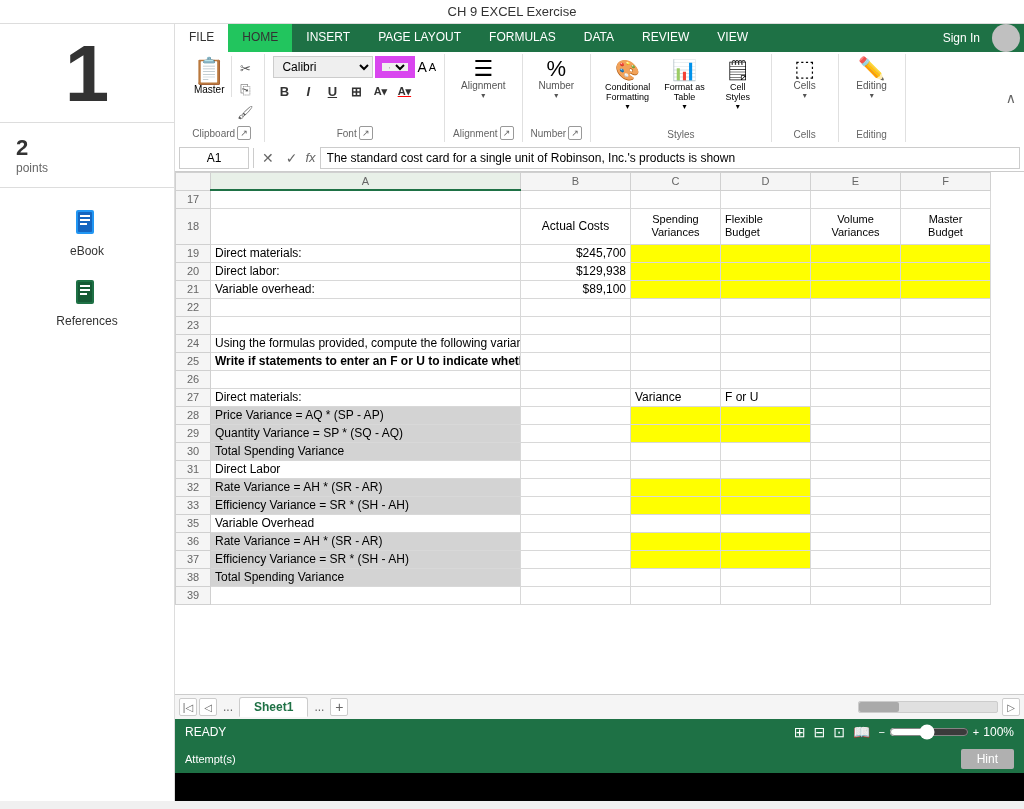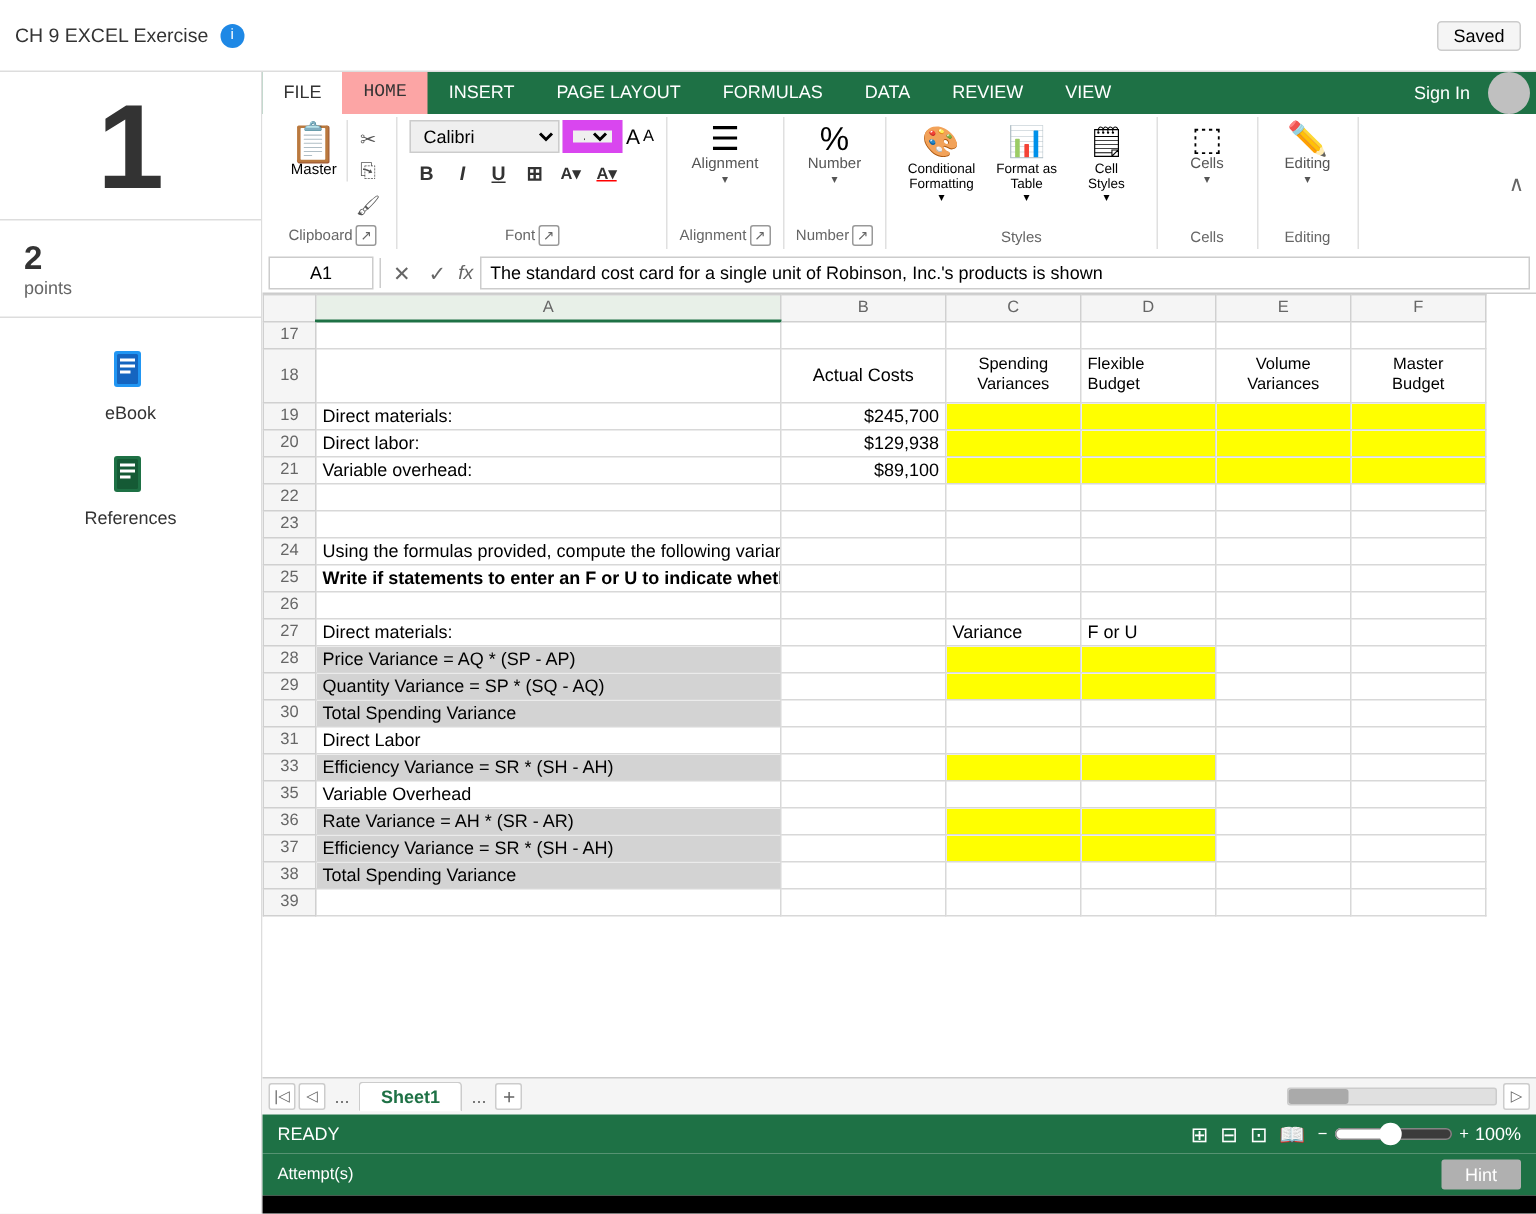--- a/index.html
+++ b/index.html
@@ -1,19 +1,19 @@
 <!DOCTYPE html>
 <html><head>
   <meta charset="utf-8">
   <style>
     * { box-sizing: border-box; margin: 0; padding: 0; }
     body { font-family: 'Segoe UI', Arial, sans-serif; font-size: 12px; background: #f0f0f0; width: 1024px; height: 809px; overflow: hidden; }
 
     
-    .top-bar { background: #fff; padding: 4px 10px; display: flex; align-items: center; gap: 8px; border-bottom: 1px solid #ddd; height: 48px; }
+    .top-bar { background: #fff; padding: 4px 10px; display: flex; align-items: center; gap: 8px; border-bottom: 1px solid #ddd; height: 24px; flex-direction: column; }
     .info-icon { width: 16px; height: 16px; background: #1e88e5; border-radius: 50%; color: #fff; font-size: 10px; display: flex; align-items: center; justify-content: center; cursor: pointer; }
     .saved-btn { margin-left: auto; background: #f5f5f5; border: 1px solid #ccc; border-radius: 3px; padding: 2px 10px; font-size: 12px; cursor: pointer; }
 
     
     .main-layout { display: flex; height: calc(809px - 32px); }
     .sidebar { width: 175px; background: #fff; border-right: 1px solid #ddd; display: flex; flex-direction: column; align-items: center; padding: 10px 0; }
     .sidebar-btn { display: flex; flex-direction: column; align-items: center; gap: 4px; padding: 8px 16px; cursor: pointer; border-radius: 4px; width: 140px; }
     .sidebar-icon { width: 36px; height: 36px; display: flex; align-items: center; justify-content: center; }
 
     
@@ -125,21 +125,21 @@
           </svg>
       </div>
       <div style="font-size:12px;color:#333;">References</div>
     </div>
   </div>
 
   <div class="excel-area">
 
     <div class="ribbon-tabs">
       <div class="ribbon-tab active">FILE</div>
-      <div class="ribbon-tab active" style="background:#fca5a5;color:#333;font-family:Liberation Mono, monospace;">HOME</div>
+      <div class="ribbon-tab active" style="background:#22c55e;color:#333;">HOME</div>
       <div class="ribbon-tab">INSERT</div>
       <div class="ribbon-tab">PAGE LAYOUT</div>
       <div class="ribbon-tab">FORMULAS</div>
       <div class="ribbon-tab">DATA</div>
       <div class="ribbon-tab">REVIEW</div>
       <div class="ribbon-tab">VIEW</div>
       <div class="sign-in-area">
         <span style="font-size:12px;color:#fff;cursor:pointer;margin-right:6px;">Sign In</span>
         <div style="width:28px;height:28px;background:#c0c0c0;border-radius:50%;margin-right:4px;"></div>
       </div>
@@ -421,20 +421,29 @@
               <tr>
                 <th class="row-header">31</th>
                 <td class="cell cell-a">Direct Labor</td>
                 <td class="cell cell-b"></td>
                 <td class="cell" style="min-width: 90px;"></td>
                 <td class="cell" style="min-width: 90px;"></td>
                 <td class="cell" style="min-width: 90px;"></td>
                 <td class="cell" style="min-width: 90px;"></td>
               </tr>
               <tr>
+                <th class="row-header">32</th>
+                <td class="cell cell-a gray-bg">     Rate Variance = AH * (SR - AR)</td>
+                <td class="cell cell-b"></td>
+                <td class="cell yellow" style="min-width: 90px;"></td>
+                <td class="cell yellow" style="min-width: 90px;"></td>
+                <td class="cell" style="min-width: 90px;"></td>
+                <td class="cell" style="min-width: 90px;"></td>
+              </tr>
+              <tr>
                 <th class="row-header">33</th>
                 <td class="cell cell-a gray-bg">     Efficiency Variance = SR * (SH - AH)</td>
                 <td class="cell cell-b"></td>
                 <td class="cell yellow" style="min-width: 90px;"></td>
                 <td class="cell yellow" style="min-width: 90px;"></td>
                 <td class="cell" style="min-width: 90px;"></td>
                 <td class="cell" style="min-width: 90px;"></td>
               </tr>
               <tr>
                 <th class="row-header">35</th>

